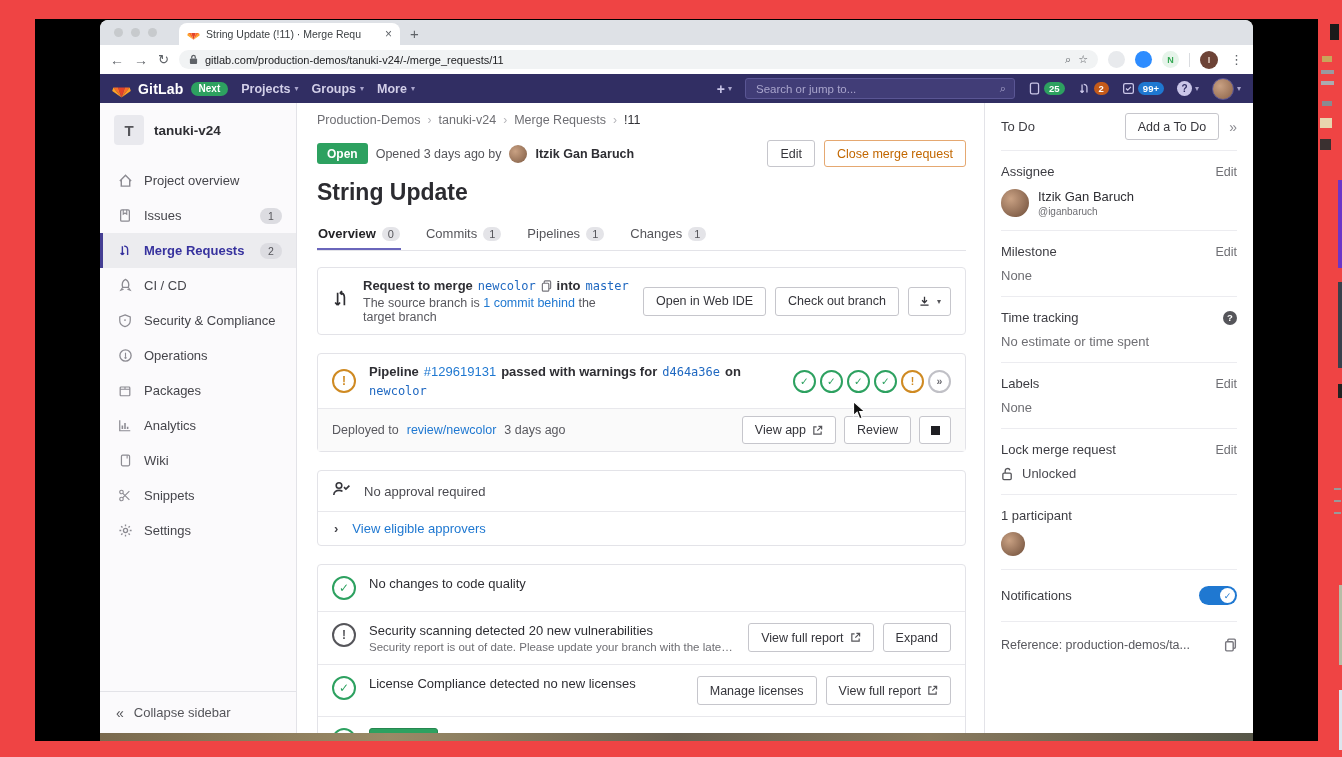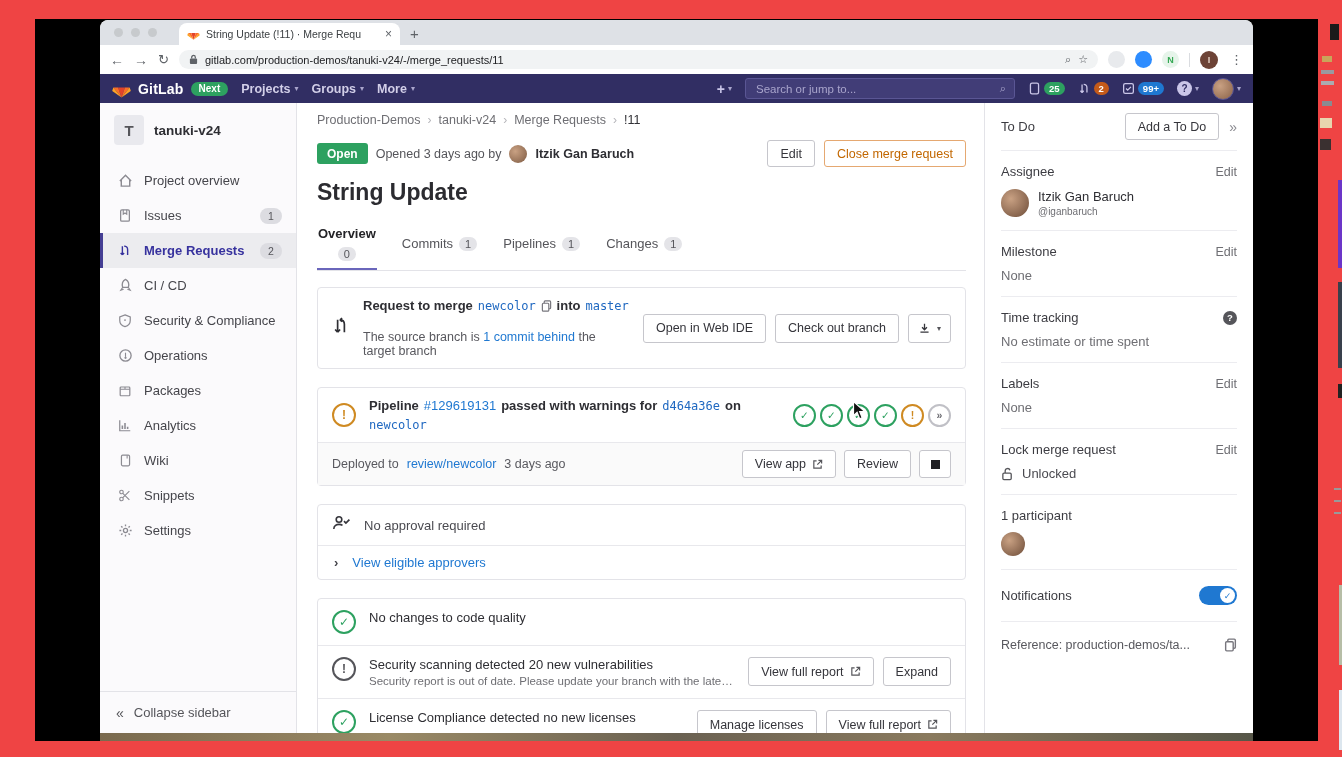--- a/index.html
+++ b/index.html
@@ -91,33 +91,33 @@
   .mini-avatar{width:18px;height:18px;border-radius:50%;background:radial-gradient(circle at 35% 35%,#c9a183,#7d5a42);}
   .author{font-size:12.5px;font-weight:bold;color:#2e2e33;}
   .hdr-actions{margin-left:auto;display:flex;gap:9px;}
   .btn{display:inline-flex;align-items:center;justify-content:center;gap:6px;background:#fff;border:1px solid #c6c6cc;
        border-radius:3px;font-size:12.5px;color:#35353b;padding:0 12px;height:29px;white-space:nowrap;}
   .btn-sm{height:27px;}
   .btn-close-mr{border-color:#e5a871;color:#c26700;}
   .mr-title{font-size:23px;font-weight:700;color:#2b2b30;margin-top:12px;}
   .mr-tabs{display:flex;gap:24px;margin-top:14px;border-bottom:1px solid #e3e3e8;font-size:13px;color:#55555a;}
   .mr-tab{display:flex;align-items:center;gap:6px;padding:6px 1px 9px;}
-  .mr-tab.active{color:#232327;font-weight:700;box-shadow:inset 0 -2px 0 #6a66bb;flex-direction:column;}
+  .mr-tab.active{color:#232327;font-weight:700;box-shadow:inset 0 -2px 0 #6a66bb;}
   .tab-count{background:#e4e4e8;border-radius:8px;font-size:11px;padding:1px 6px;color:#55555a;font-weight:400;}
 
   .widget{border:1px solid #e3e3e8;border-radius:4px;}
   .w-row{display:flex;align-items:center;gap:13px;padding:10px 14px;}
   .w-sub{border-top:1px solid #e8e8ec;background:#fafafa;display:flex;align-items:center;gap:8px;padding:7px 14px;
          font-size:12.5px;color:#58585e;}
   .mt16{margin-top:16px;} .mt18{margin-top:18px;}
   .mr-glyph{color:#2e2e33;}
   .req-lines{flex:1;min-width:0;}
   .req-l1{font-size:13px;font-weight:600;color:#2e2e33;display:flex;align-items:center;gap:5px;flex-wrap:wrap;}
   .mono{font-family:"DejaVu Sans Mono","Liberation Mono",monospace;font-size:12px;color:#1f68c1;font-weight:400;}
-  .req-l2{font-size:12.5px;color:#58585e;margin-top:17px;}
+  .req-l2{font-size:12.5px;color:#58585e;margin-top:3px;}
   a.lnk{color:#1f78d1;text-decoration:none;}
   .req-actions{display:flex;gap:9px;align-items:center;}
   .copy-ic{color:#77767d;display:inline-flex;}
 
   .circ{width:20px;height:20px;border-radius:50%;display:inline-flex;align-items:center;justify-content:center;
         font-size:12px;font-weight:bold;flex:none;}
   .circ-warn{border:2px solid #cf8a22;color:#cf8a22;}
   .circ-ok{border:2px solid #2da160;color:#2da160;}
   .circ-dark{border:2px solid #55555a;color:#55555a;}
   .circ-more{border:2px solid #c0c0c6;color:#6a6a70;font-size:11px;}

